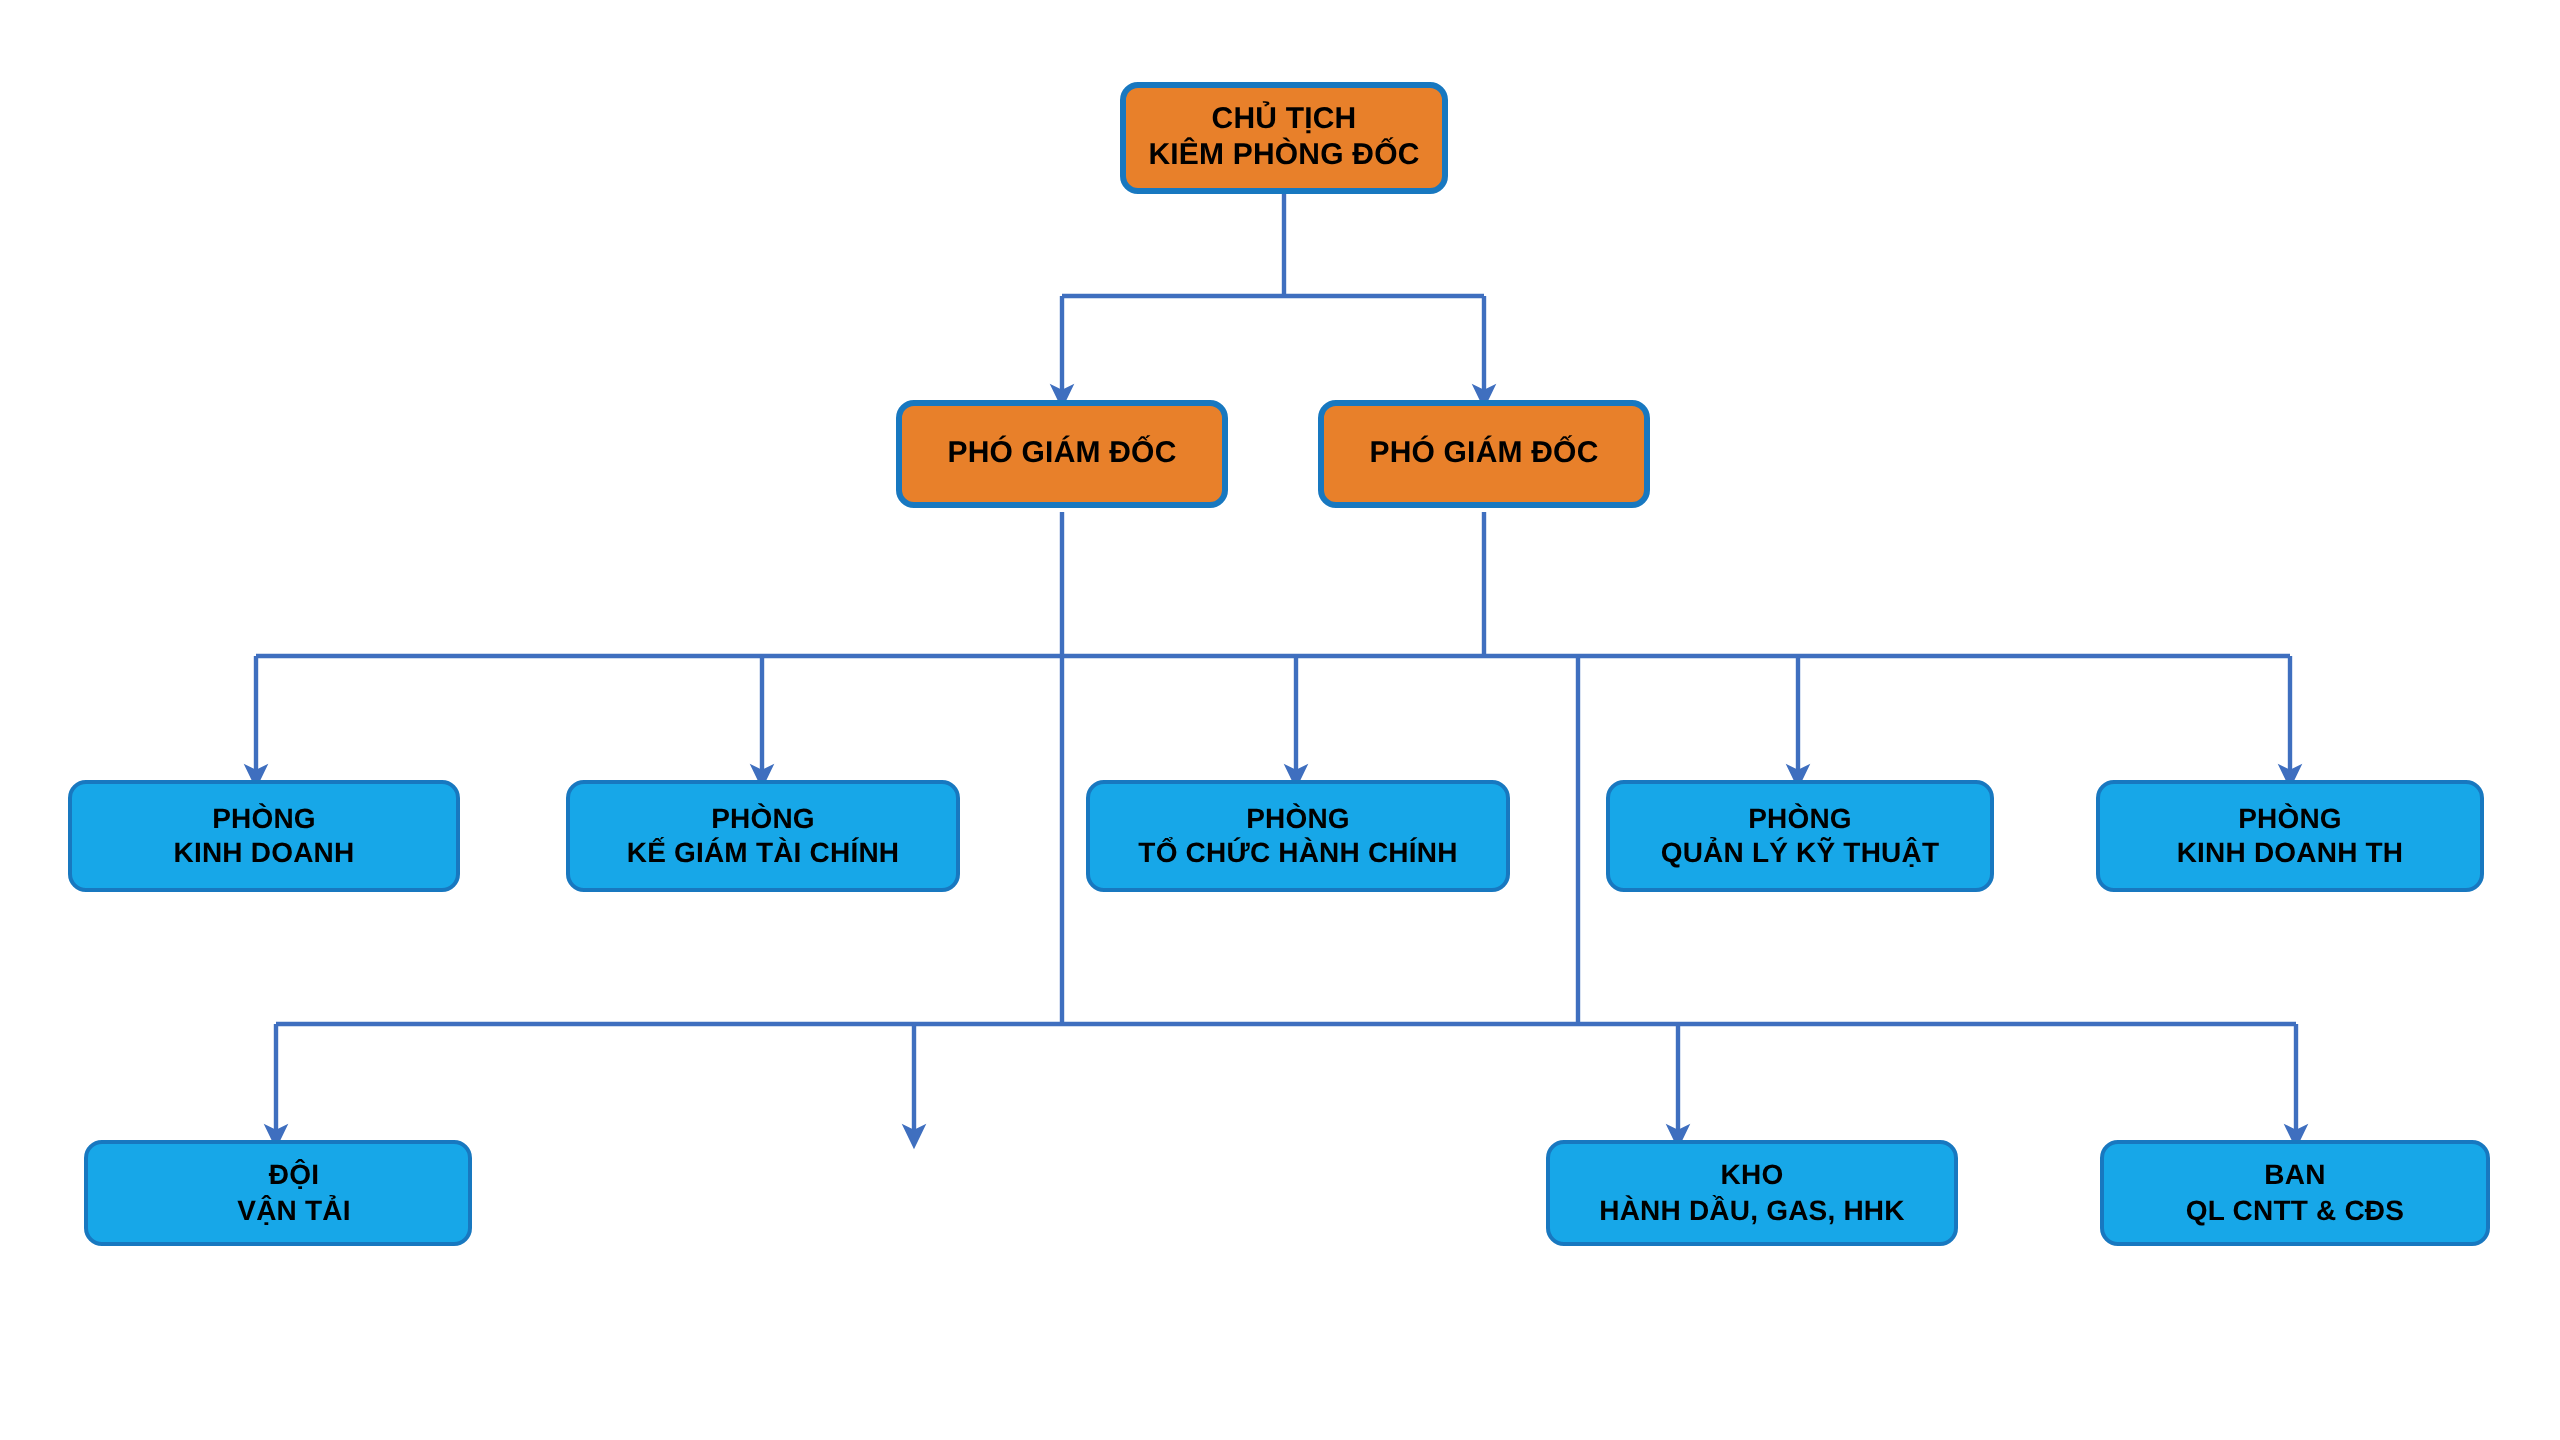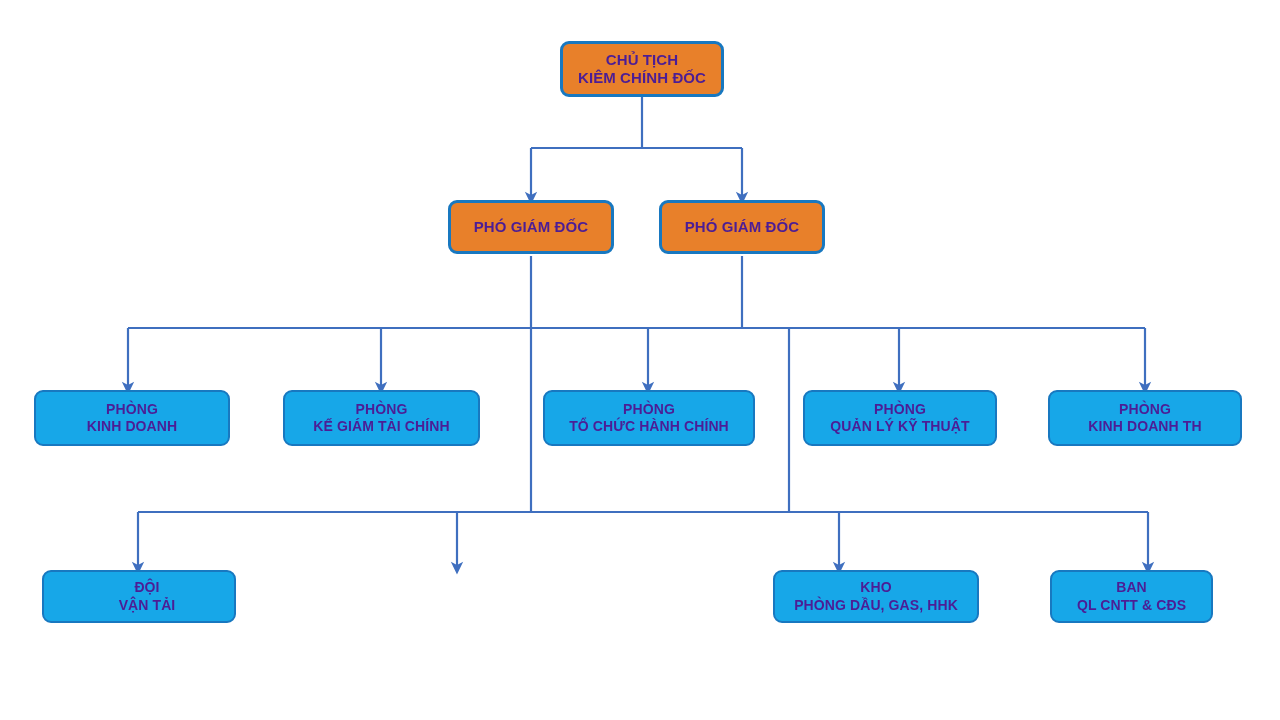--- a/index.html
+++ b/index.html
@@ -32,21 +32,21 @@
     display: flex;
     flex-direction: column;
     align-items: center;
     justify-content: center;
     border-radius: 9px;
     border-style: solid;
     text-align: center;
     line-height: 1.22;
     letter-spacing: 0.1px;
     font-weight: bold;
-    color: #4c1d95;
+    color: #000000;
     z-index: 3;
   }
   .node .line1, .node .line2 {
     display: block;
     white-space: nowrap;
   }
   .node-exec {
     background: #E8802A;
     border-color: #1878C0;
     border-width: 3px;
@@ -99,21 +99,21 @@
       <line x1="138" y1="512" x2="1148" y2="512"></line>
       <line x1="138" y1="512" x2="138" y2="568" marker-end="url(#arrowhead)"></line>
       <line x1="457" y1="512" x2="457" y2="568" marker-end="url(#arrowhead)"></line>
       <line x1="839" y1="512" x2="839" y2="568" marker-end="url(#arrowhead)"></line>
       <line x1="1148" y1="512" x2="1148" y2="568" marker-end="url(#arrowhead)"></line>
     </g>
   </svg>
 
   <div class="node node-exec" style="left:560px; top:41px; width:164px; height:56px;">
     <span class="line1">CHỦ TỊCH</span>
-    <span class="line2">KIÊM CHÍNH ĐỐC</span>
+    <span class="line2">KIÊM PHÒNG ĐỐC</span>
   </div>
 
   <div class="node node-exec" style="left:448px; top:200px; width:166px; height:54px;">
     <span class="line1">PHÓ GIÁM ĐỐC</span>
   </div>
 
   <div class="node node-exec" style="left:659px; top:200px; width:166px; height:54px;">
     <span class="line1">PHÓ GIÁM ĐỐC</span>
   </div>
 
@@ -143,21 +143,21 @@
   </div>
 
   <div class="node node-unit" style="left:42px; top:570px; width:194px; height:53px;padding-left:16px;">
     <span class="line1">ĐỘI</span>
     <span class="line2">VẬN TẢI</span>
   </div>
 
 
   <div class="node node-unit" style="left:737px; top:570px; width:206px; height:53px;margin-left:36px;">
     <span class="line1">KHO</span>
-    <span class="line2">PHÒNG DẦU, GAS, HHK</span>
+    <span class="line2">HÀNH DẦU, GAS, HHK</span>
   </div>
 
-  <div class="node node-unit" style="left:1050px; top:570px; width:163px; height:53px;">
+  <div class="node node-unit" style="left:1050px; top:570px; width:195px; height:53px;">
     <span class="line1">BAN</span>
     <span class="line2">QL CNTT &amp; CĐS</span>
   </div>
 
 </div>
 
 </body></html>

